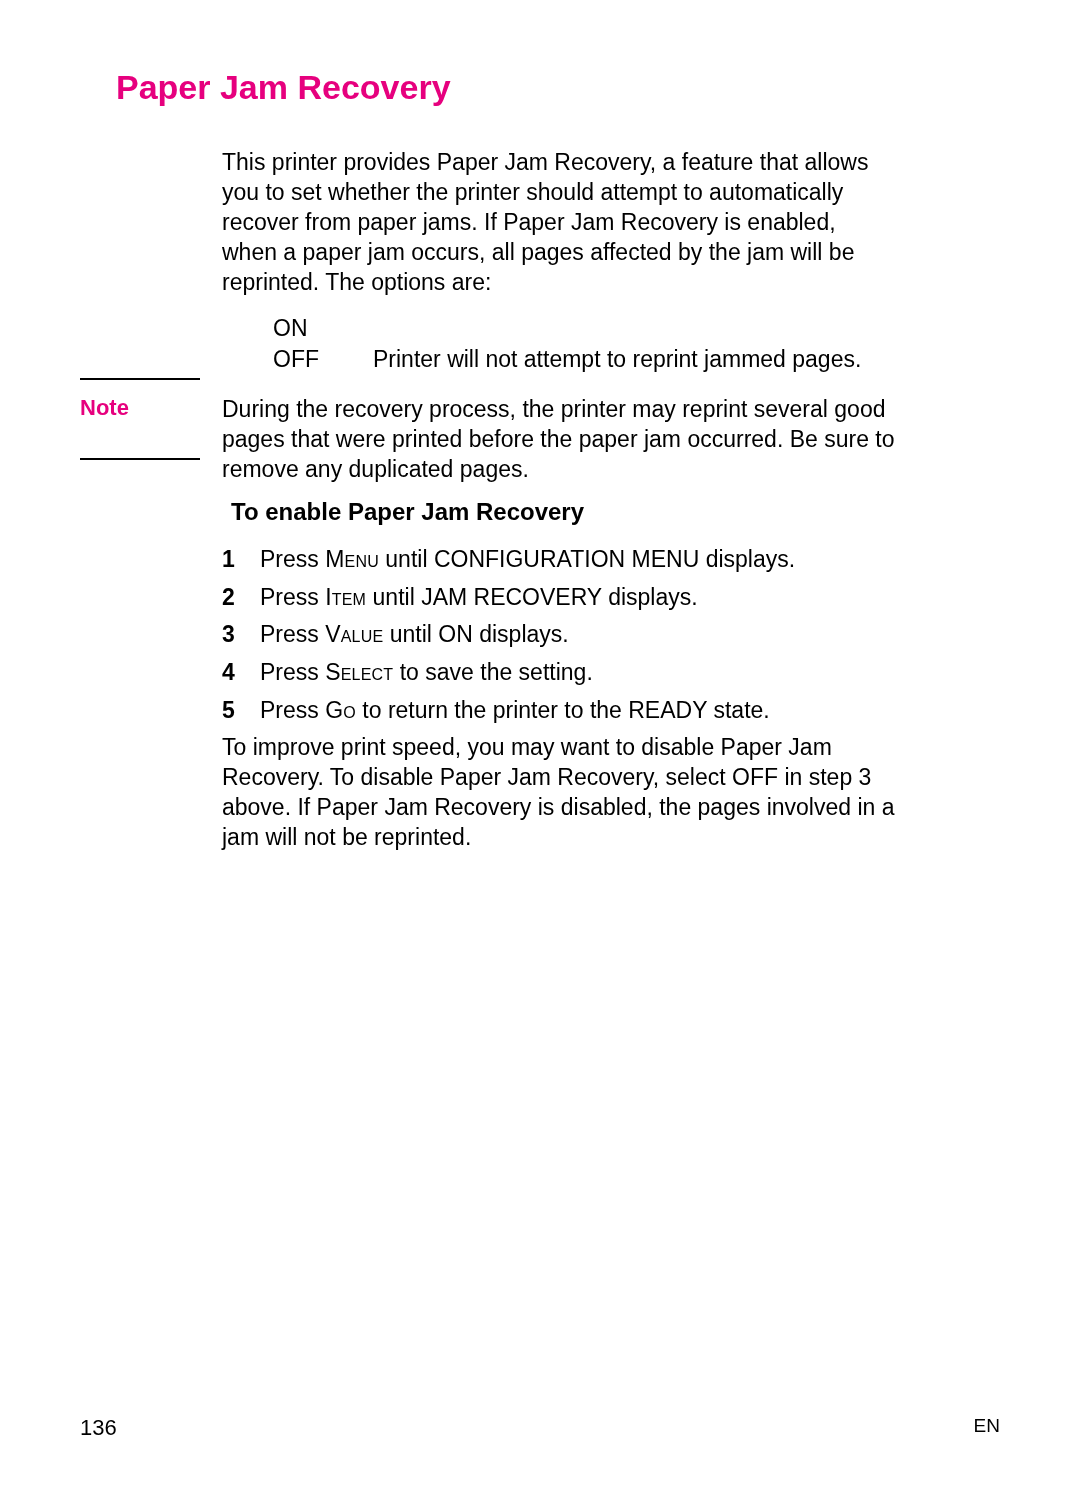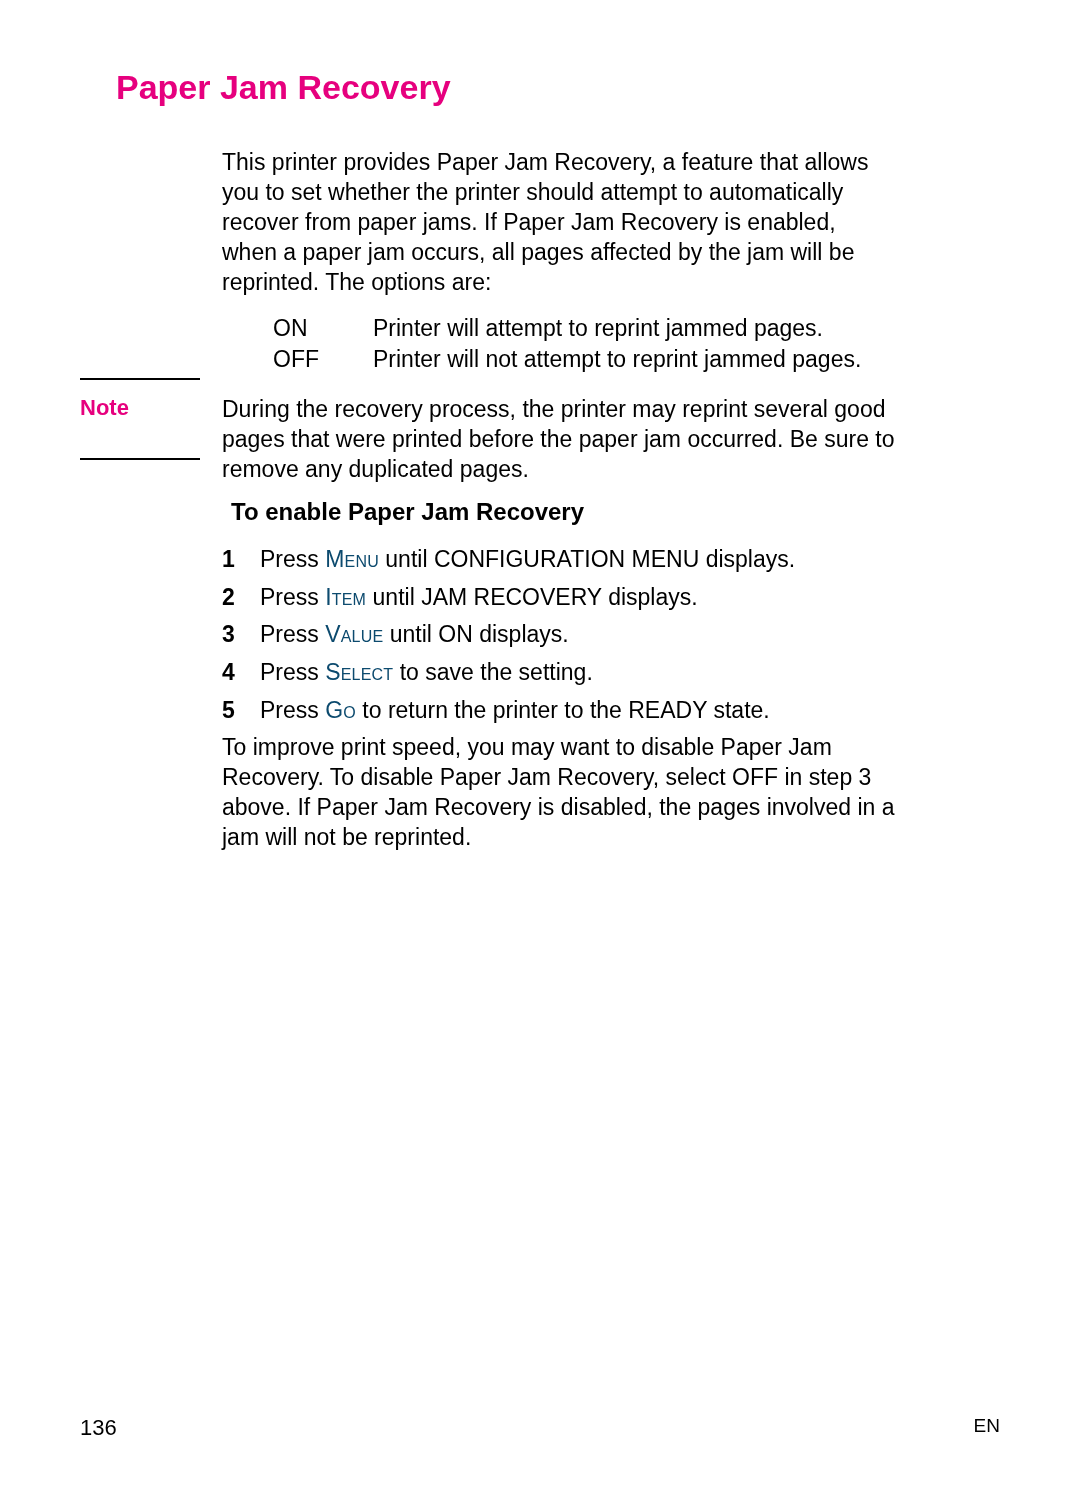--- a/index.html
+++ b/index.html
@@ -99,21 +99,21 @@
     }
     .steps-list .num {
       font-weight: bold;
       width: 38px;
       flex-shrink: 0;
     }
     .steps-list .content {
       flex: 1;
     }
     .red-caps {
-      color: #0c4a6e;
+      color: #000000;
       font-variant: small-caps;
       letter-spacing: 0.2px;
     }
     .closing-paragraph {
       position: absolute;
       left: 222px;
       top: 733px;
       width: 700px;
       font-size: 23px;
       line-height: 1.3;
@@ -141,21 +141,20 @@
 </head>
 <body>
 
 <h1 class="page-title">Paper Jam Recovery</h1>
 
 <p class="intro-paragraph">This printer provides Paper Jam Recovery, a feature that allows you to set whether the printer should attempt to automatically recover from paper jams. If Paper Jam Recovery is enabled, when a paper jam occurs, all pages affected by the jam will be reprinted. The options are:</p>
 
 <div class="options-table">
   <div class="row">
     <span class="label">ON</span>
-    <span>Printer will attempt to reprint jammed pages.</span>
   </div>
   <div class="row">
     <span class="label">OFF</span>
     <span>Printer will not attempt to reprint jammed pages.</span>
   </div>
 </div>
 
 <div class="note-rule-top"></div>
 <div class="note-label">Note</div>
 <div class="note-rule-bottom"></div>

